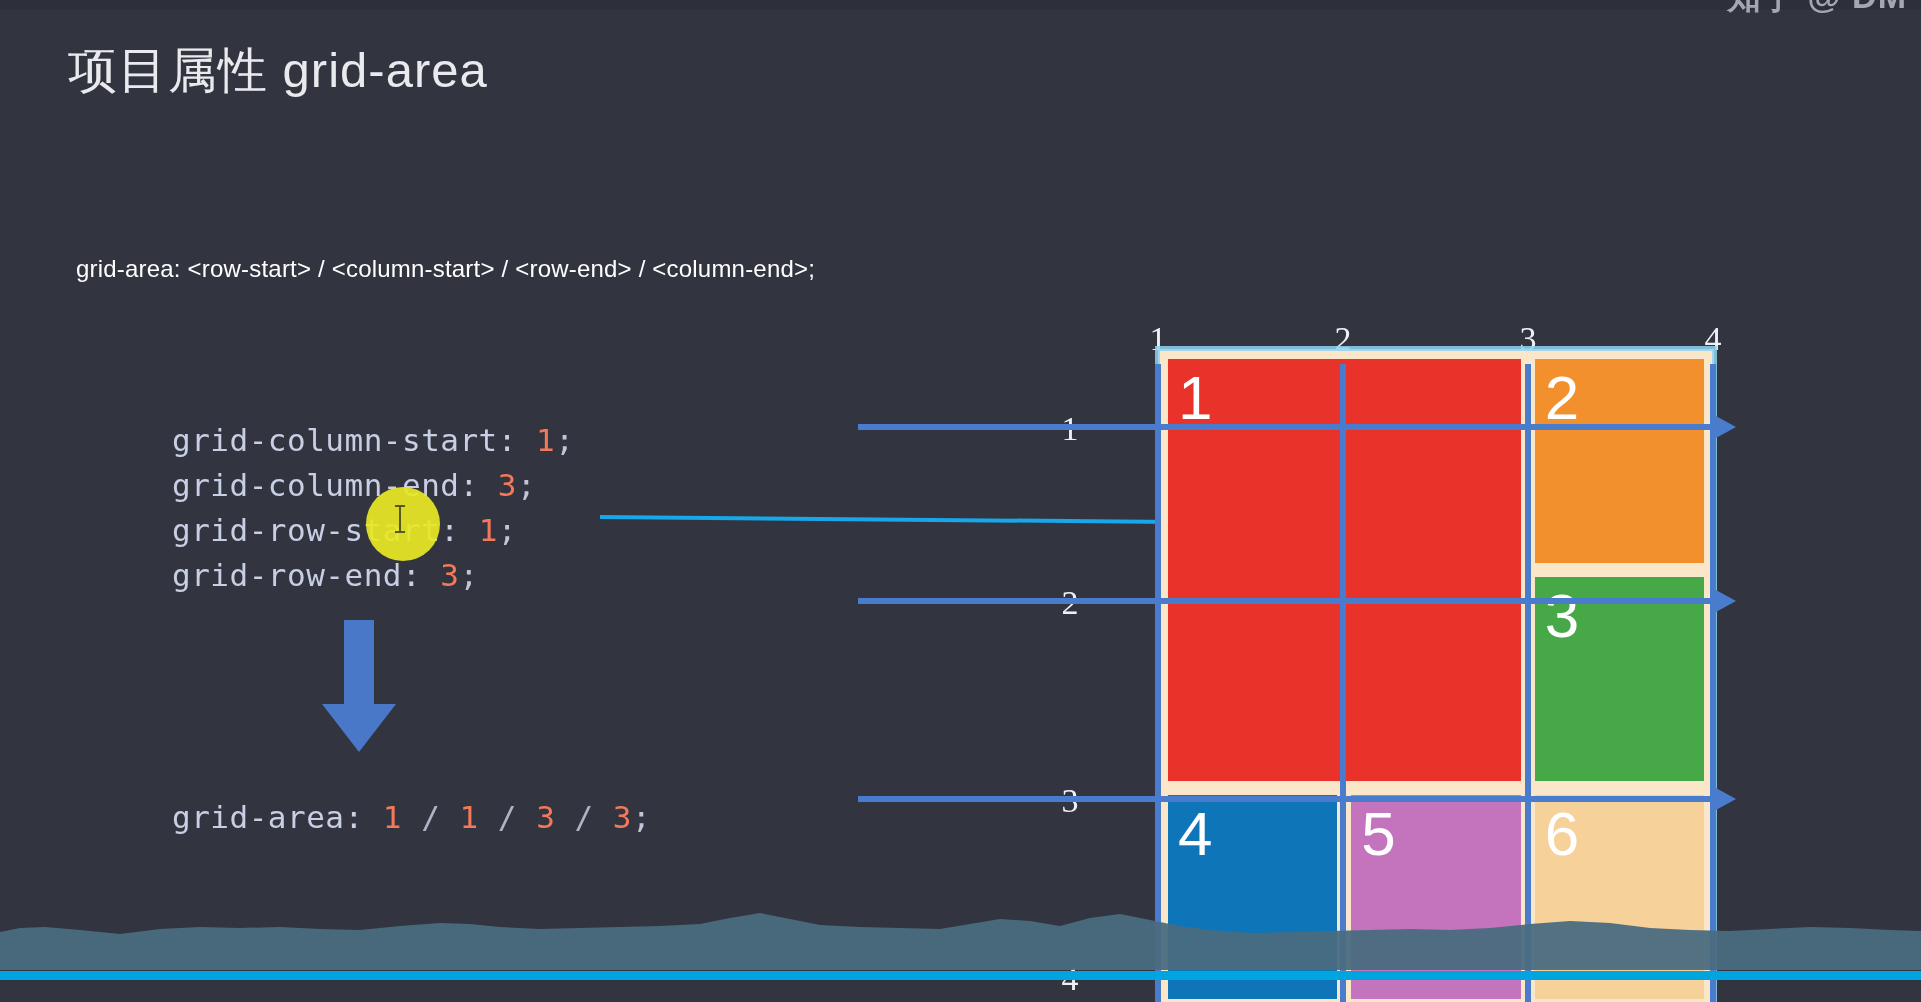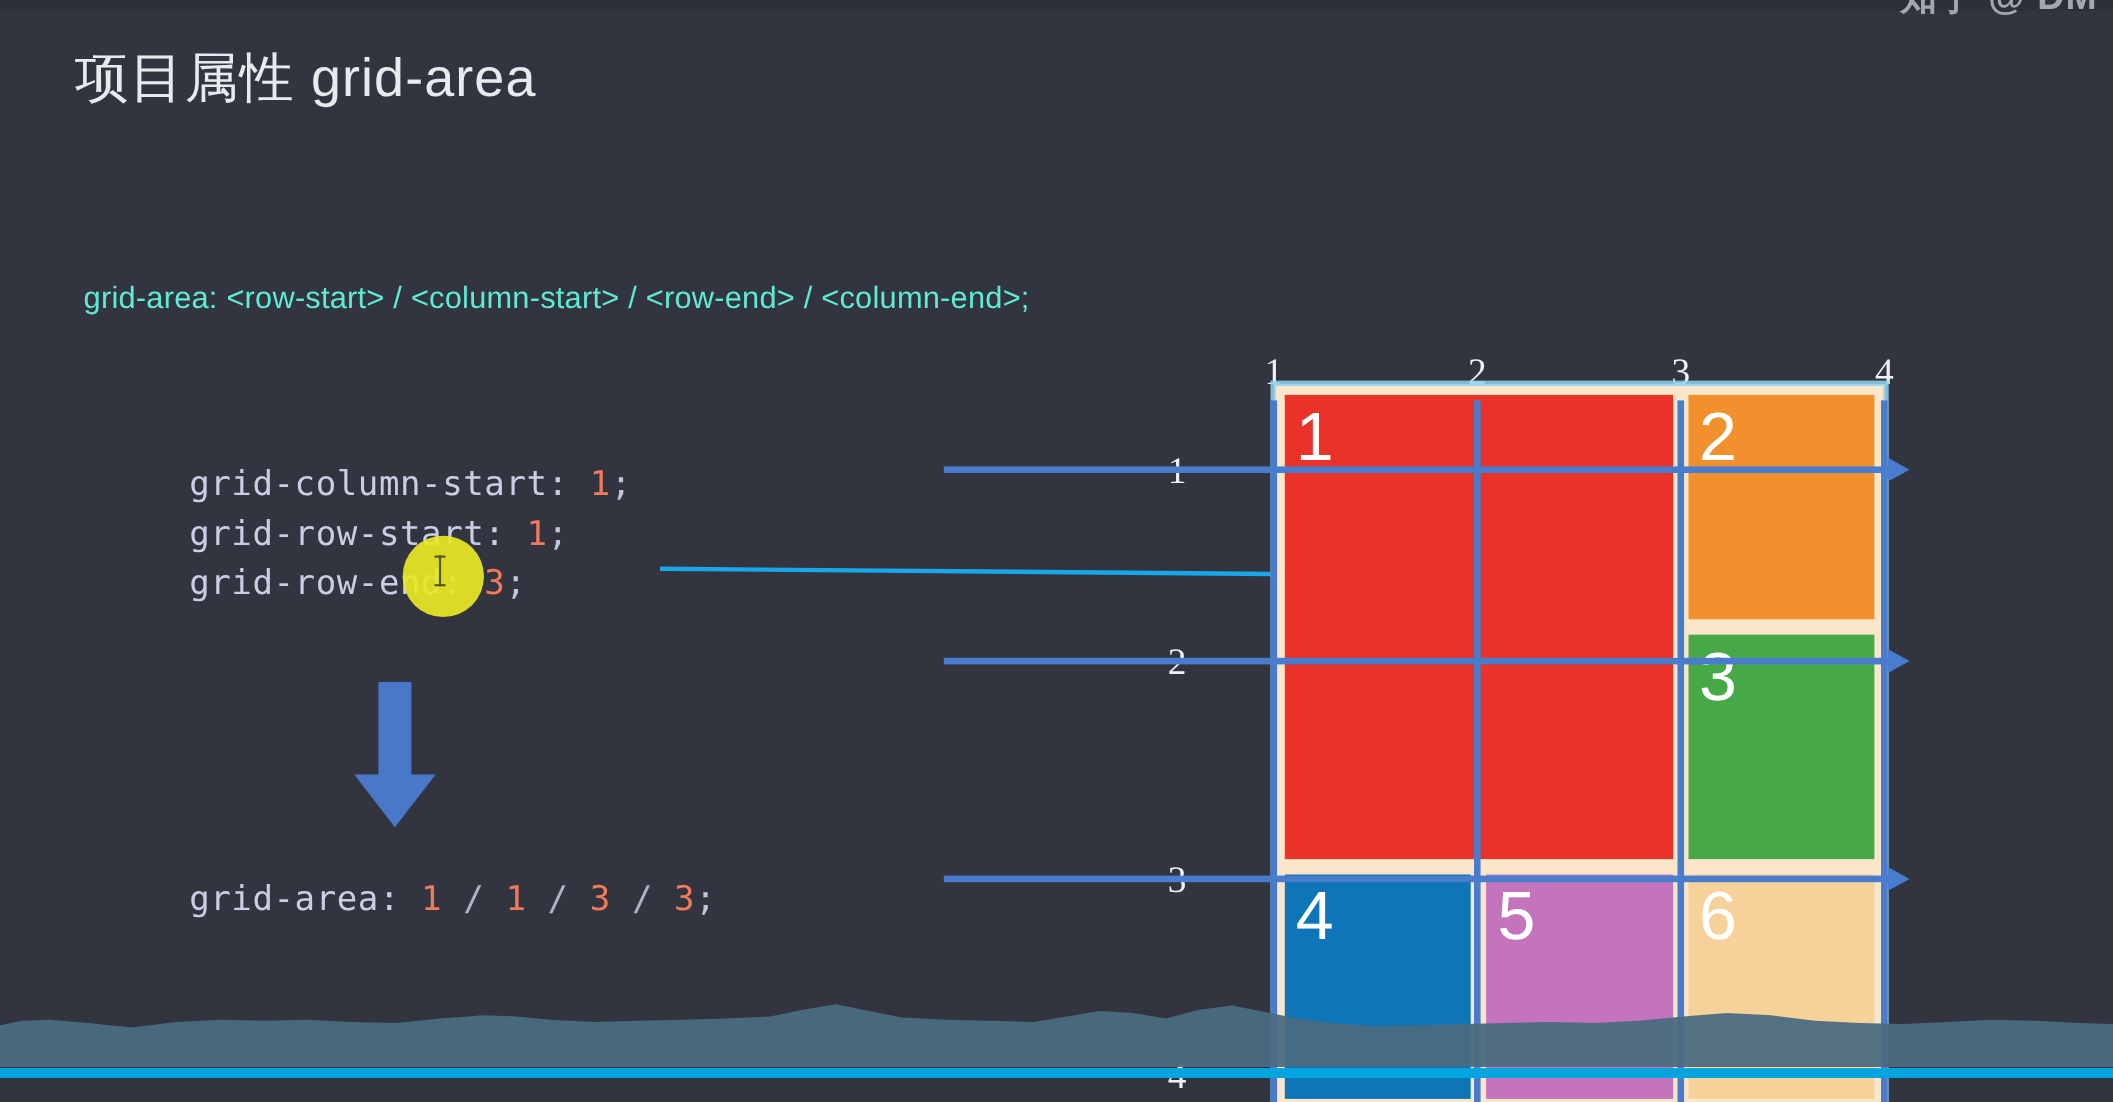--- a/index.html
+++ b/index.html
@@ -65,22 +65,22 @@
     font-size: 28px;
     line-height: 1.42;
     color: #e3e5ea;
     letter-spacing: .2px;
   }
 
   .slide-syntax {
     position: absolute;
     left: 76px;
     top: 255px;
-    font-size: 28px;
-    color: #5eead4;
+    font-size: 24px;
+    color: #ffffff;
     white-space: nowrap;
     letter-spacing: .2px;
   }
 
   
   .code {
     position: absolute;
     font-family: "DejaVu Sans Mono", monospace;
     font-size: 31px;
     line-height: 45px;
@@ -254,20 +254,21 @@
 
   <div class="watermark">知乎 @ DM</div>
 
   <div class="slide-title">项目属性  grid-area</div>
 
 
   <div class="slide-syntax">grid-area: &lt;row-start&gt; / &lt;column-start&gt; / &lt;row-end&gt; / &lt;column-end&gt;;</div>
 
   <div class="code" id="code-long">
     <div><span>grid-column-start: </span><span class="num">1</span><span class="punc">;</span></div>
+    <div><span>grid-column-end: </span><span class="num">3</span><span class="punc">;</span></div>
     <div><span>grid-row-start: </span><span class="num">1</span><span class="punc">;</span></div>
     <div><span>grid-row-end: </span><span class="num">3</span><span class="punc">;</span></div>
   </div>
 
   <svg class="down-arrow" viewBox="0 0 74 132">
     <polygon points="22,0 52,0 52,84 74,84 37,132 0,84 22,84" fill="#4a78c8"></polygon>
   </svg>
 
   <div class="code" id="code-short">
     <div><span>grid-area: </span><span class="num">1</span><span class="slash"> / </span><span class="num">1</span><span class="slash"> / </span><span class="num">3</span><span class="slash"> / </span><span class="num">3</span><span class="punc">;</span></div>

